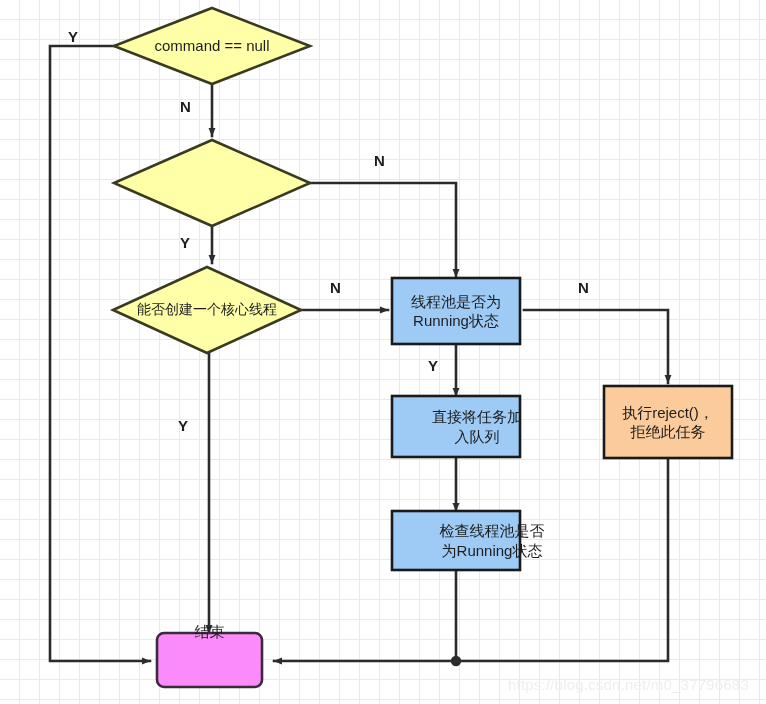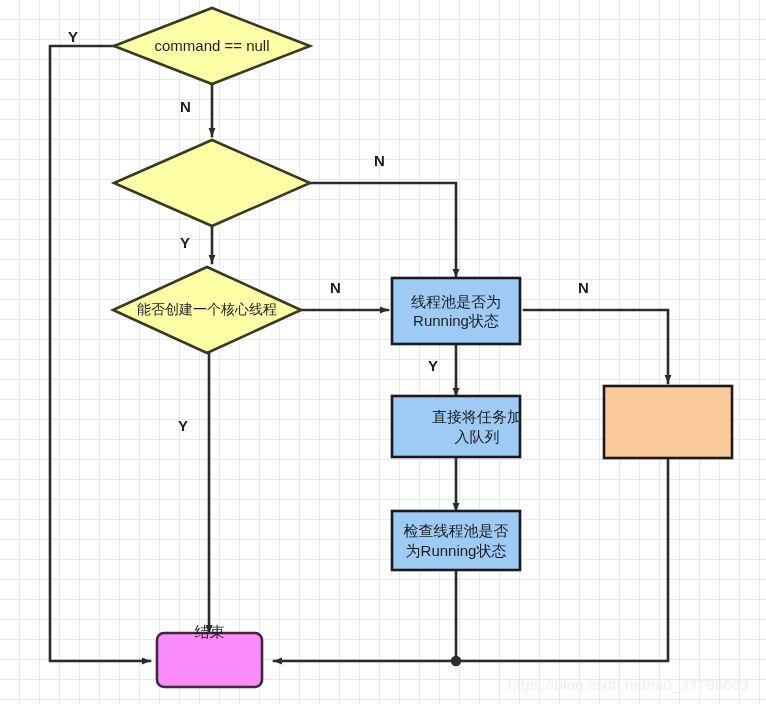--- a/index.html
+++ b/index.html
@@ -121,23 +121,25 @@
 
 
   <div class="node-text small" style="left:113px; top:267px; width:188px; height:86px;">能否创建一个核心线程</div>
 
   <div class="node-text" style="left:392px; top:278px; width:128px; height:66px;">线程池是否为
 Running状态</div>
 
   <div class="node-text" style="left:392px; top:396px; width:128px; height:61px;margin-left:21px;">直接将任务加
 入队列</div>
 
-  <div class="node-text" style="left:392px; top:511px; width:128px; height:59px;">检查线程池是否
+  <div class="node-text" style="left:392px; top:511px; width:128px; height:59px;padding-left:36px;">检查线程池是否
 为Running状态</div>
 
+  <div class="node-text" style="left:604px; top:386px; width:128px; height:72px;">执行reject()，
+拒绝此任务</div>
 
   <div class="node-text" style="left:157px; top:605px; width:105px; height:54px;">结束</div>
 
   <div class="edge-label" style="left:68px; top:28px;">Y</div>
   <div class="edge-label" style="left:180px; top:98px;">N</div>
   <div class="edge-label" style="left:374px; top:152px;">N</div>
   <div class="edge-label" style="left:180px; top:234px;">Y</div>
   <div class="edge-label" style="left:330px; top:279px;">N</div>
   <div class="edge-label" style="left:178px; top:417px;">Y</div>
   <div class="edge-label" style="left:428px; top:357px;">Y</div>

